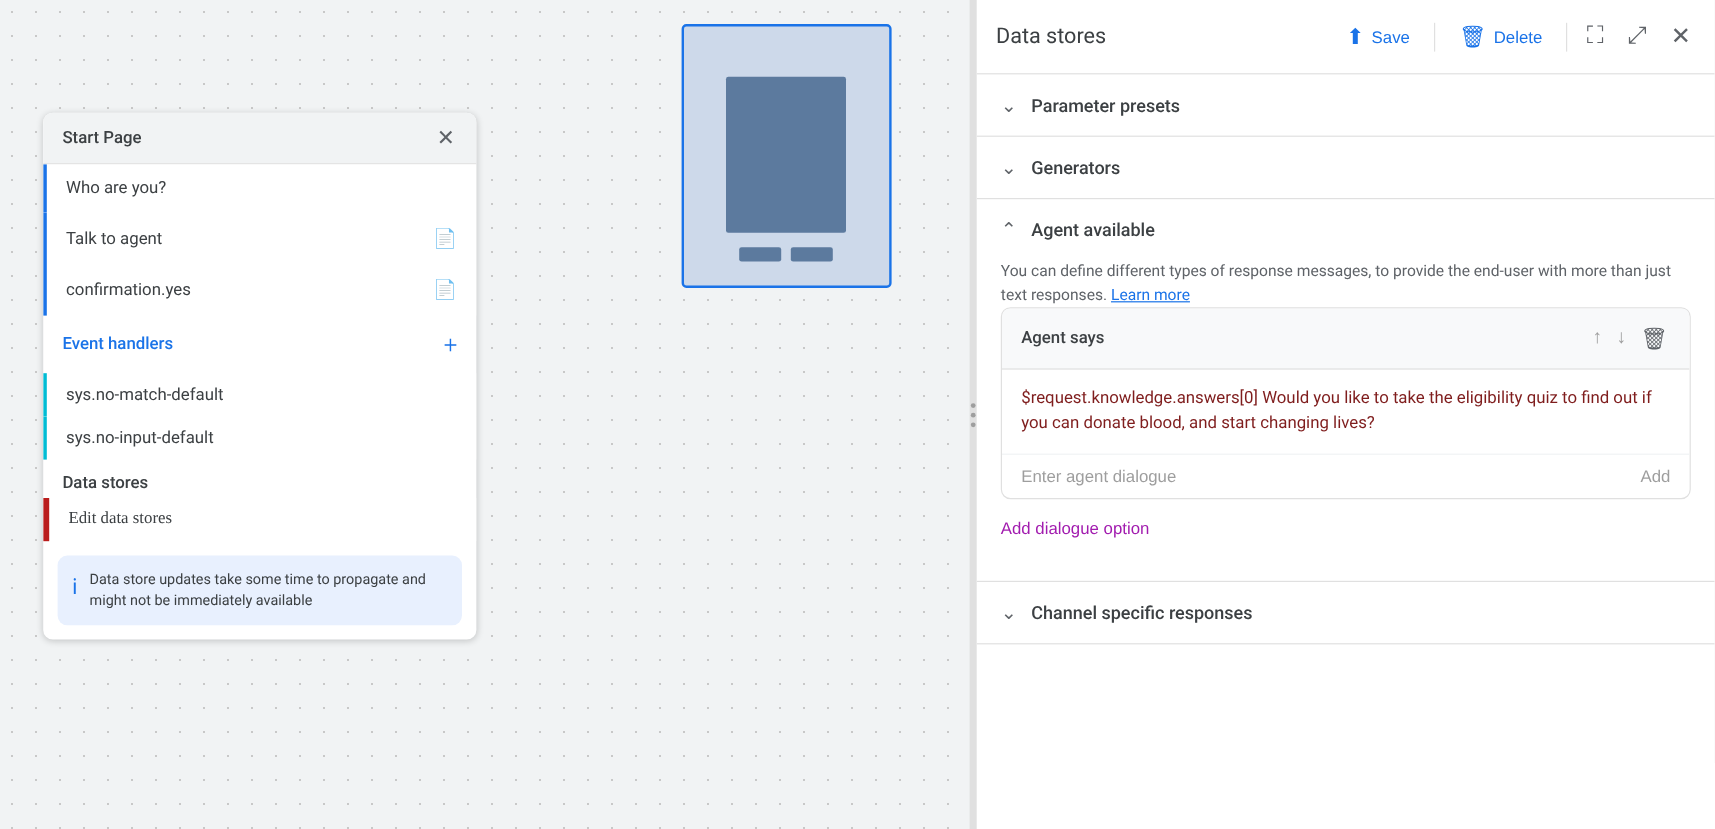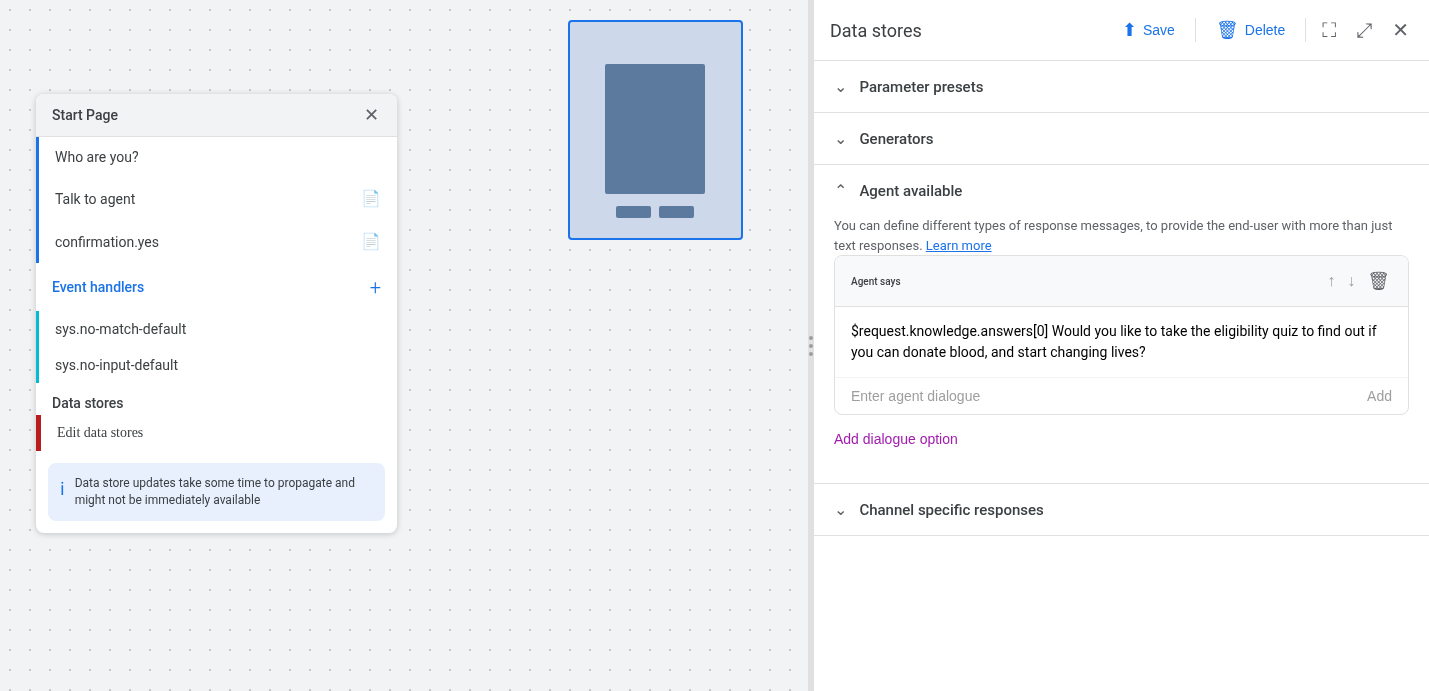--- a/index.html
+++ b/index.html
@@ -338,21 +338,21 @@
     .agent-says-header {
       display: flex;
       align-items: center;
       justify-content: space-between;
       padding: 12px 16px;
       background: #f8f9fa;
       border-bottom: 1px solid #e0e0e0;
     }
 
     .agent-says-title {
-      font-size: 10px;
+      font-size: 14px;
       color: #3c4043;
       font-weight: 500;
     }
 
     .agent-says-actions {
       display: flex;
       align-items: center;
       gap: 8px;
     }
 
@@ -370,21 +370,21 @@
       font-size: 18px;
       cursor: pointer;
       background: none;
       border: none;
       padding: 2px;
     }
 
     .agent-message-text {
       padding: 14px 16px;
       font-size: 14px;
-      color: #000000;
+      color: #7f1d1d;
       line-height: 1.5;
       border-bottom: 1px solid #f1f3f4;
     }
 
     .agent-input-row {
       display: flex;
       align-items: flex-end;
       padding: 10px 16px;
     }
 

